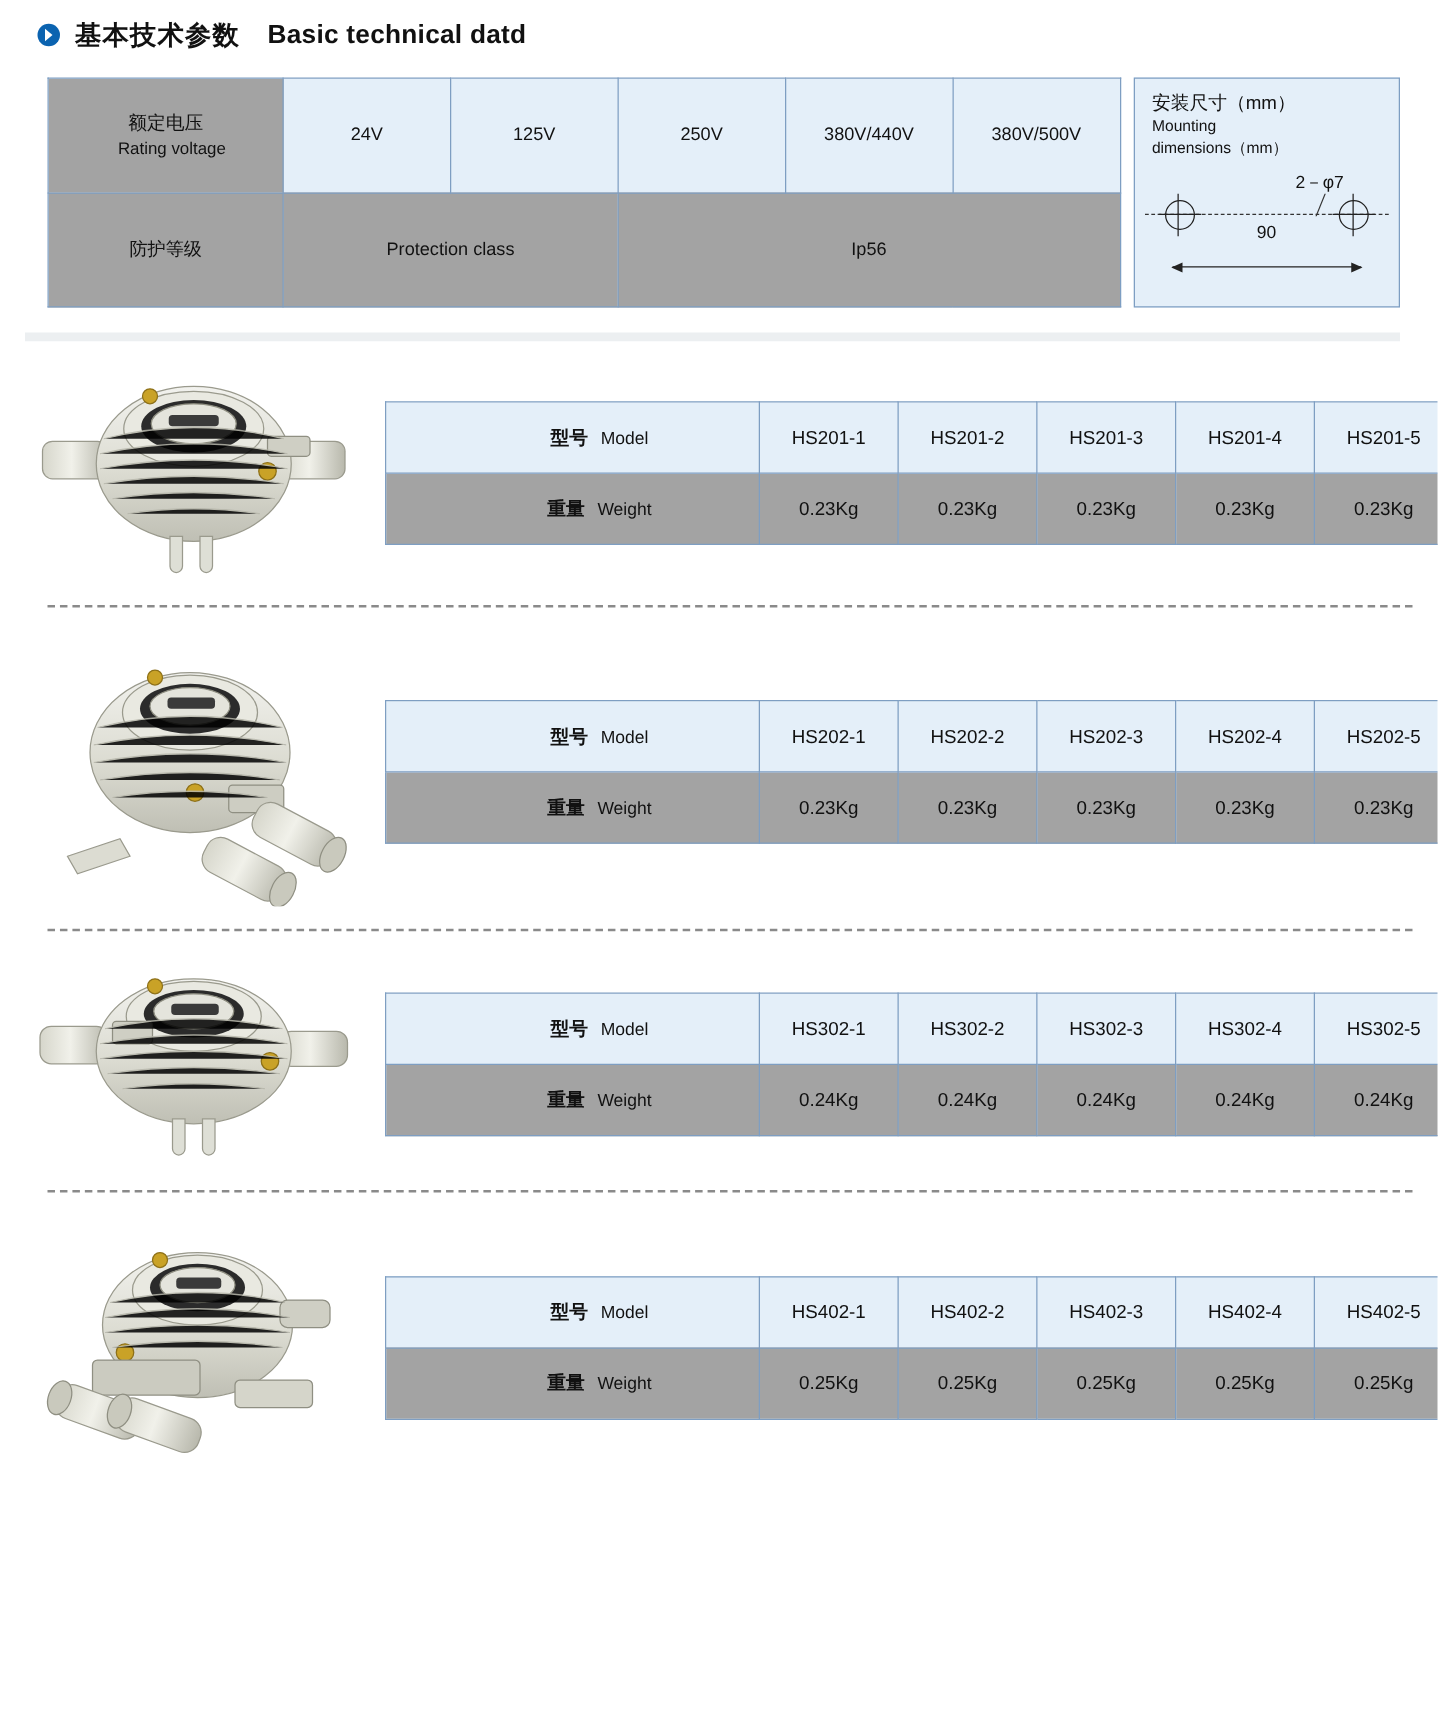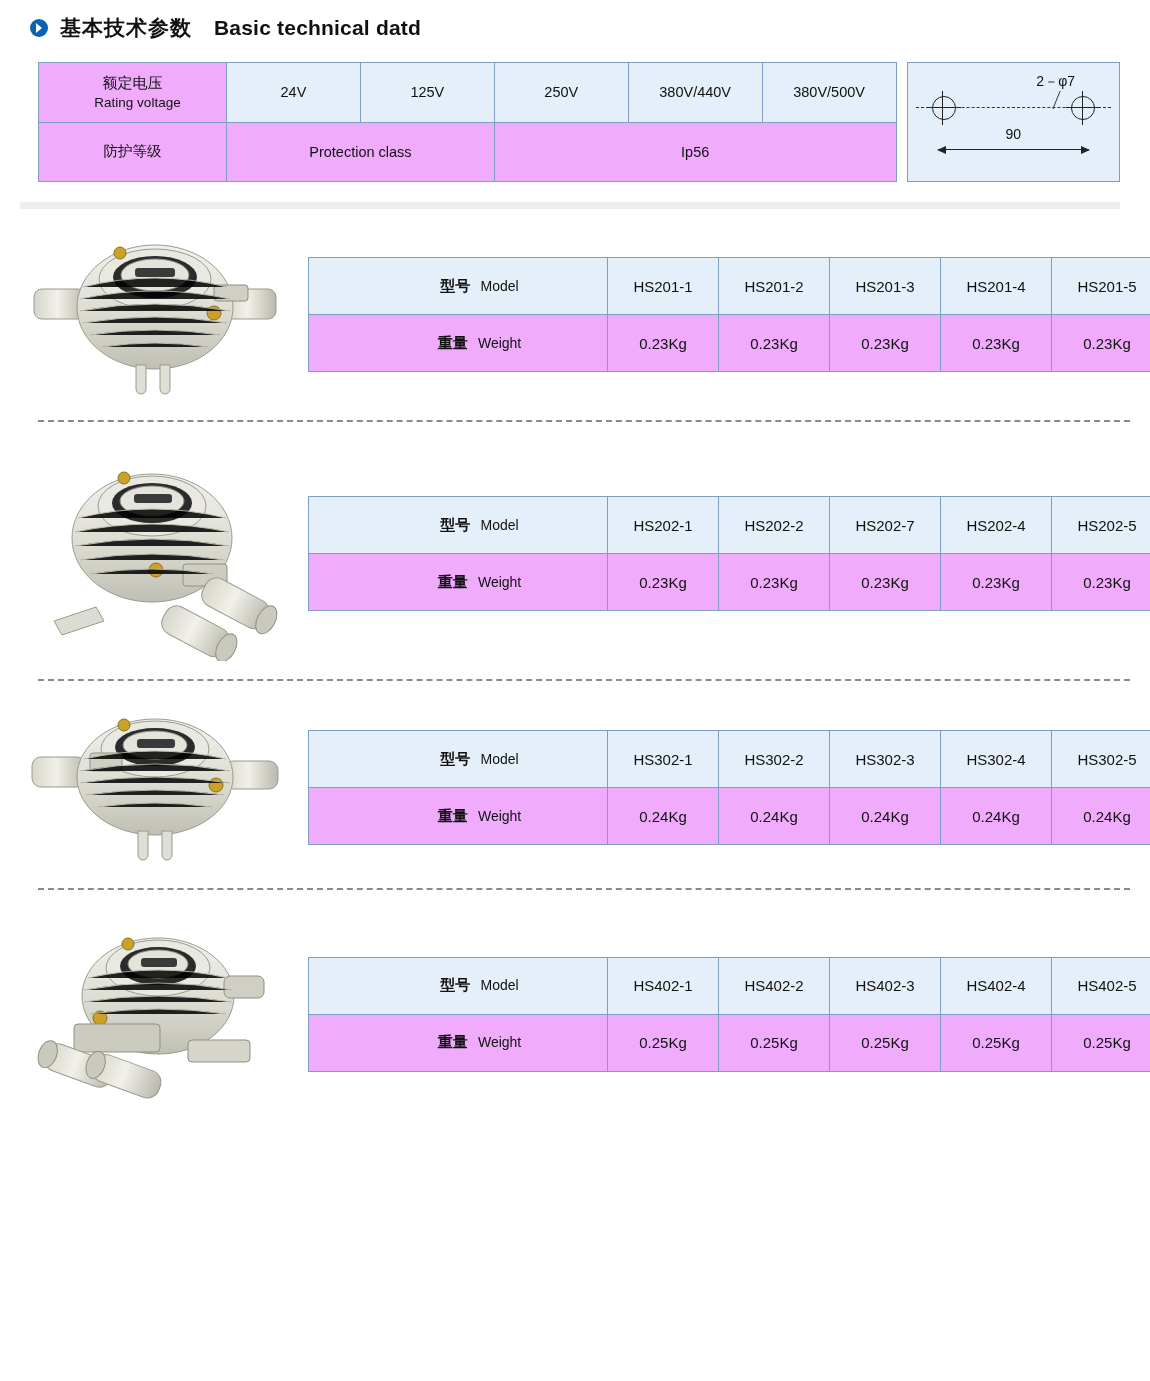--- a/index.html
+++ b/index.html
@@ -72,21 +72,21 @@
     text-align: center;
     vertical-align: middle;
     font-size: 14.5px;
     height: 54px;
     color: #111;
   }
   .cell-blue {
     background: #e4eff9;
   }
   .cell-white {
-    background: #f0abfc;
+    background: #a3a3a3;
   }
   .two-line {
     line-height: 1.45;
   }
   .cn-line { font-size: 15px; }
   .en-line { font-size: 13.5px; padding-left: 10px; }
 
   
   .mount-box {
     width: 218px;
@@ -141,21 +141,21 @@
     width: 0; height: 0;
     border-top: 4px solid transparent;
     border-bottom: 4px solid transparent;
   }
   .dim-line::before { left: -1px; border-right: 9px solid #222; }
   .dim-line::after { right: -1px; border-left: 9px solid #222; }
   .dim-label {
     position: absolute;
     width: 100%;
     text-align: center;
-    top: 55px;
+    top: 42px;
     font-size: 14px;
     color: #111;
   }
   .lead-label {
     position: absolute;
     right: 44px;
     top: 2px;
     font-size: 14px;
     color: #111;
     margin-left: 34px;
@@ -258,20 +258,25 @@
     </tr>
     <tr>
       <td class="cell-white">防护等级</td>
       <td class="cell-white" colspan="2">Protection class</td>
       <td class="cell-white" colspan="3">Ip56</td>
     </tr>
   </tbody>
     </table>
 
   <div class="mount-box">
+    <div class="mount-title">
+      <div class="t-cn">安装尺寸（mm）</div>
+      <div class="t-en">Mounting</div>
+      <div class="t-en">dimensions（mm）</div>
+    </div>
     <div class="mount-draw">
       <span class="lead-label">2－φ7</span>
       <span class="lead-line"></span>
       <span class="dashline"></span>
       <span class="hole" style="left:24px; top:25px;"></span>
       <span class="hole" style="right:24px; top:25px;"></span>
       <span class="dim-line"></span>
       <span class="dim-label">90</span>
     </div>
   </div>
@@ -385,21 +390,21 @@
     <div class="prod-table-wrap">
       <table class="model">
         <tbody>
             <tr>
           <td class="label cell-blue">
             <span class="lbl-cn" style="margin-right: 6px;">型号</span>
             <span class="lbl-en">Model</span>
           </td>
           <td class="cell-blue">HS202-1</td>
           <td class="cell-blue">HS202-2</td>
-          <td class="cell-blue">HS202-7</td>
+          <td class="cell-blue">HS202-3</td>
           <td class="cell-blue">HS202-4</td>
           <td class="cell-blue">HS202-5</td>
         </tr>
         <tr>
           <td class="label cell-white">
             <span class="lbl-cn" style="margin-right: 6px;">重量</span>
             <span class="lbl-en">Weight</span>
           </td>
           <td class="cell-white">0.23Kg</td>
           <td class="cell-white">0.23Kg</td>

